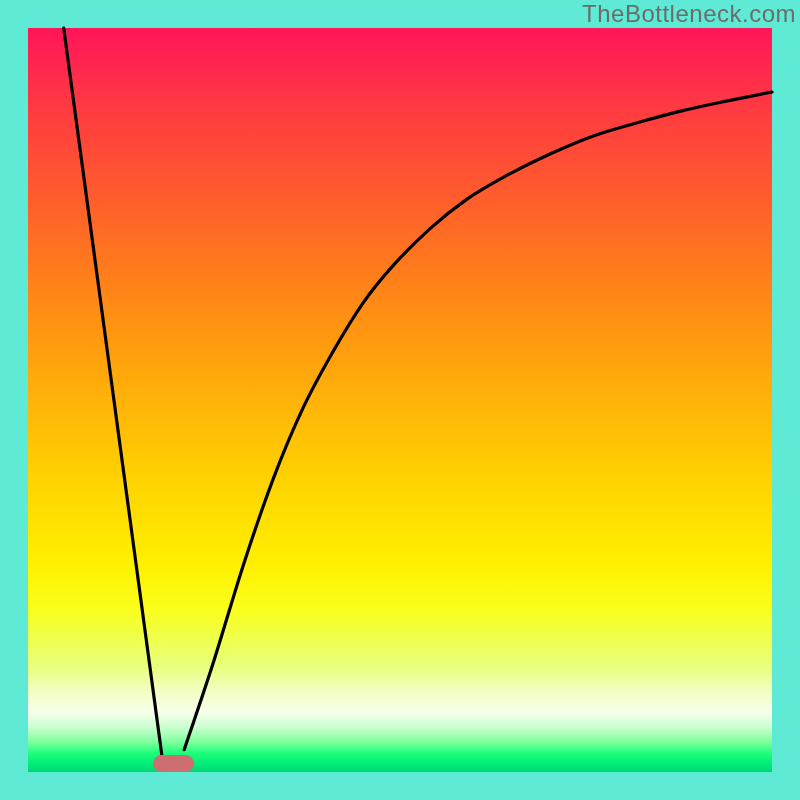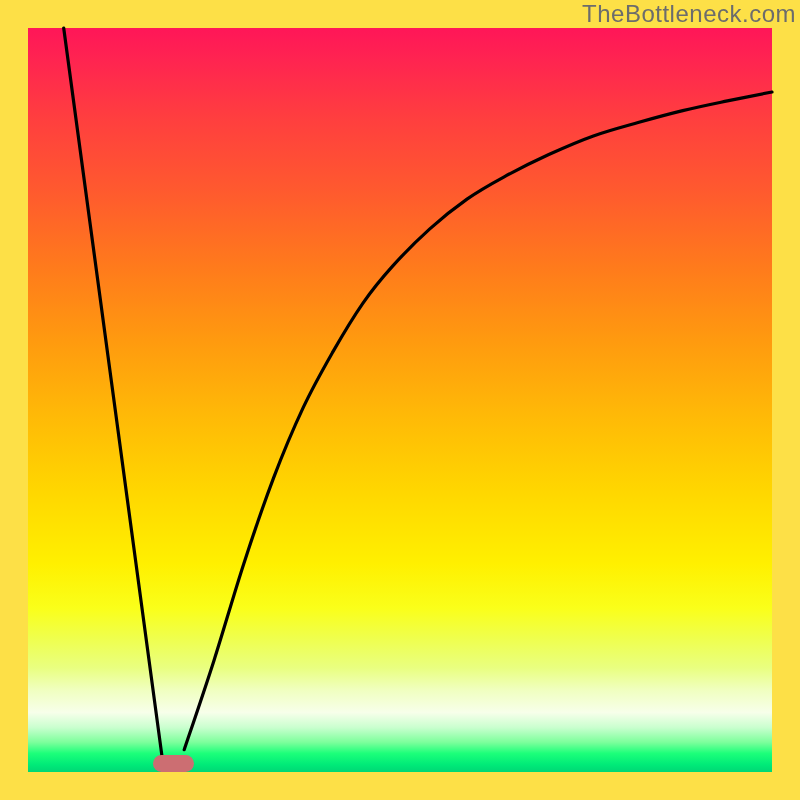--- a/index.html
+++ b/index.html
@@ -7,21 +7,21 @@
     padding: 0;
     width: 800px;
     height: 800px;
     overflow: hidden;
     background: #000;
   }
   .frame {
     position: relative;
     width: 800px;
     height: 800px;
-    background: #fde047;
+    background: #5eead4;
   }
   .plot-area {
     position: absolute;
     left: 28px;
     top: 28px;
     width: 744px;
     height: 744px;
     background: linear-gradient(
       to bottom,
       #ff1658 0%,

